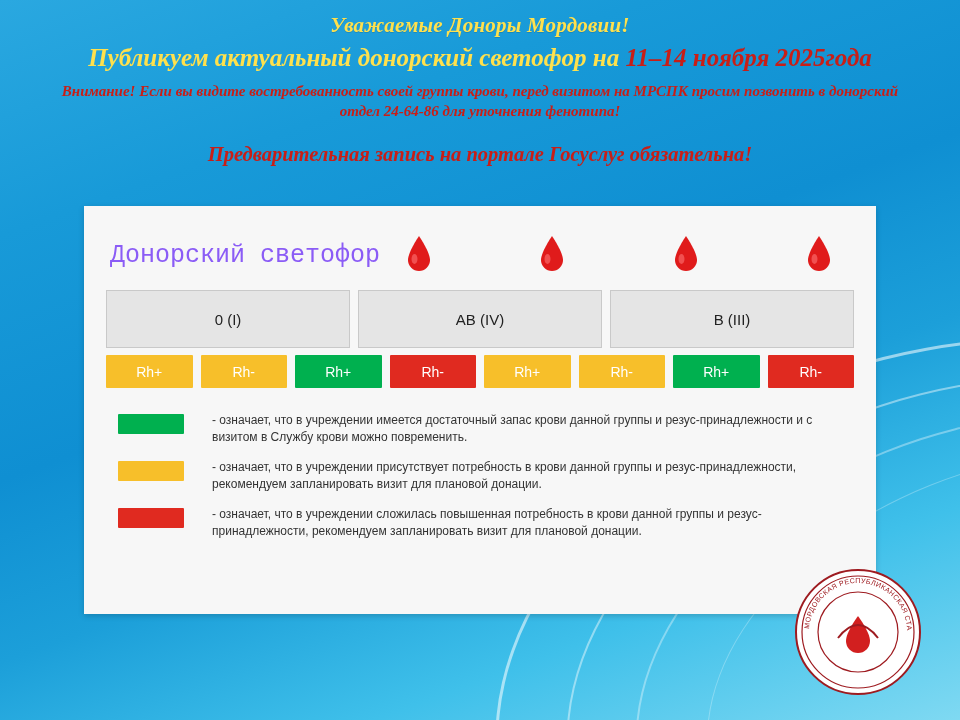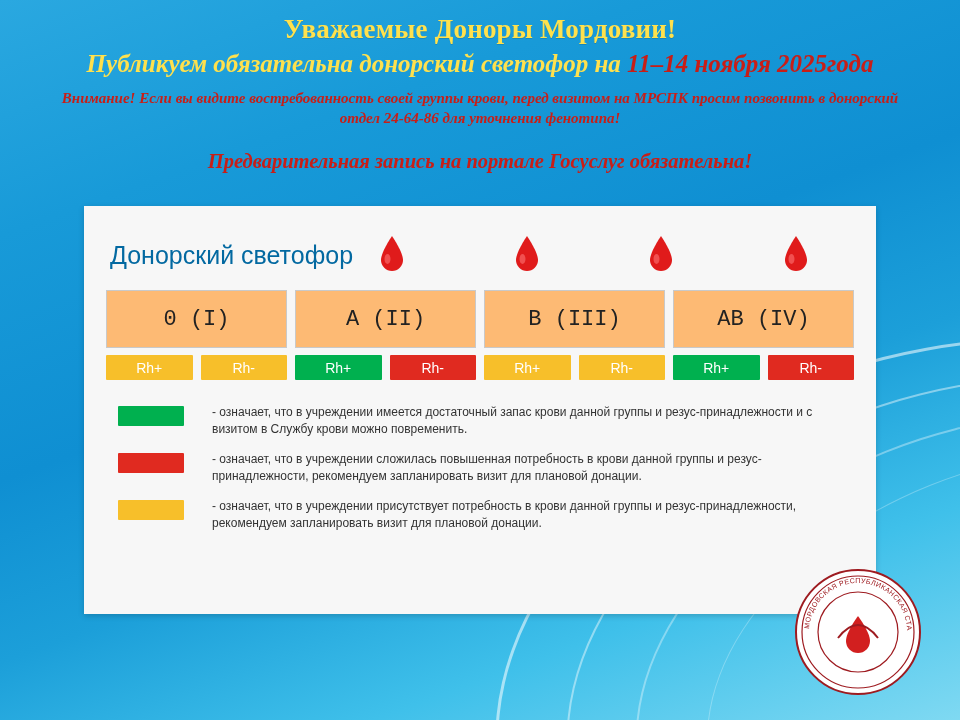--- a/index.html
+++ b/index.html
@@ -35,21 +35,22 @@
   .header {
     position: relative;
     z-index: 3;
     text-align: center;
     padding: 14px 14px 0 14px;
     font-family: "Liberation Serif", serif;
   }
   .title-line-1 {
     color: #ffe14d;
     font-weight: bold;
-    font-size: 27px;
+    font-style: italic;
+    font-size: 21px;
     letter-spacing: .2px;
     line-height: 1.12;
     text-shadow: 0 1px 0 rgba(0,0,0,.12);
   }
   .title-line-2 {
     margin-top: 6px;
     font-weight: bold;
     font-style: italic;
     font-size: 25px;
     line-height: 1.15;
@@ -93,23 +94,23 @@
     position: relative;
     height: 100%;
     box-sizing: border-box;
   }
   .card-title-row {
     display: flex;
     align-items: center;
     height: 62px;
   }
   .card-title {
-    color: #0369a1;
+    color: #8b5cf6;
     font-size: 25px;
-    font-family: Liberation Sans, sans-serif;
+    font-family: Liberation Mono, monospace;
     white-space: nowrap;
     padding-left: 4px;
   }
   .drops {
     display: flex;
     align-items: center;
     margin-left: 26px;
     width: 430px;
     justify-content: space-between;
     padding-right: 22px;
@@ -121,43 +122,42 @@
   }
   .drop svg { display: block; }
 
   .groups-row {
     display: flex;
     gap: 8px;
     margin-top: 4px;
   }
   .group-cell {
     flex: 1;
-    background: #fdba74;
+    background: #e5e5e5;
     border: 1px solid #c9c9c9;
     height: 56px;
     display: flex;
     align-items: center;
     justify-content: center;
-    font-size: 22px;
+    font-size: 15px;
     color: #222;
-    font-family: Liberation Mono, monospace;
   }
   .rh-row {
     display: flex;
     gap: 8px;
     margin-top: 7px;
   }
   .rh-pair {
     flex: 1;
     display: flex;
     gap: 8px;
   }
   .rh-cell {
     flex: 1;
-    height: 25px;
+    height: 33px;
     display: flex;
     align-items: center;
     justify-content: center;
     font-size: 14px;
     color: #ffffff;
     border-radius: 1px;
   }
   .c-green  { background: #00b04f; }
   .c-yellow { background: #f7bf2a; }
   .c-red    { background: #e02a20; }
@@ -201,21 +201,21 @@
 <div class="slide">
 
   <div class="swoosh sw1"></div>
   <div class="swoosh sw2"></div>
   <div class="swoosh sw3"></div>
   <div class="swoosh sw4"></div>
 
   <div class="header">
     <div class="title-line-1">Уважаемые Доноры Мордовии!</div>
     <div class="title-line-2">
-      <span>Публикуем обязательна донорский светофор на </span><span class="dates">11–14 ноября 2025года</span>
+      <span>Публикуем актуальный донорский светофор на </span><span class="dates">11–14 ноября 2025года</span>
     </div>
     <div class="attention">
       <span class="red-word">Внимание!</span><span> Если вы видите востребованность своей группы крови, перед визитом на МРСПК просим позвонить в донорский отдел 24-64-86 для уточнения фенотипа!</span>
     </div>
     <div class="attention-3">Предварительная запись на портале Госуслуг обязательна!</div>
   </div>
 
   <div class="card">
     <div class="card-inner">
 
@@ -244,23 +244,22 @@
             <svg width="26" height="40" viewBox="0 0 26 40">
                 <path d="M13 1 C13 1 2 17 2 25 a11 11 0 0 0 22 0 C24 17 13 1 13 1 Z" fill="#e01b1b"></path>
                 <ellipse cx="8.5" cy="24" rx="3" ry="5" fill="#ff7b7b" opacity=".55"></ellipse>
               </svg>
           </span>
         </div>
       </div>
 
       <div class="groups-row">
         <div class="group-cell">0 (I)</div>
-        <div class="group-cell">A (II)</div>
+        <div class="group-cell">AB (IV)</div>
         <div class="group-cell">B (III)</div>
-        <div class="group-cell">AB (IV)</div>
       </div>
 
       <div class="rh-row">
         <div class="rh-pair">
           <div class="rh-cell c-yellow">Rh+</div>
           <div class="rh-cell c-yellow">Rh-</div>
         </div>
         <div class="rh-pair">
           <div class="rh-cell c-green">Rh+</div>
           <div class="rh-cell c-red">Rh-</div>
@@ -274,26 +273,26 @@
           <div class="rh-cell c-red">Rh-</div>
         </div>
       </div>
 
       <div class="legend">
         <div class="legend-row">
           <div class="legend-swatch c-green"></div>
           <div class="legend-text">- означает, что в учреждении имеется достаточный запас крови данной группы и резус-принадлежности и с визитом в Службу крови можно повременить.</div>
         </div>
         <div class="legend-row">
+          <div class="legend-swatch c-yellow"></div>
+          <div class="legend-text">- означает, что в учреждении присутствует потребность в крови данной группы и резус-принадлежности, рекомендуем запланировать визит для плановой донации.</div>
+        </div>
+        <div class="legend-row">
           <div class="legend-swatch c-red"></div>
           <div class="legend-text">- означает, что в учреждении сложилась повышенная потребность в крови данной группы и резус-принадлежности, рекомендуем запланировать визит для плановой донации.</div>
-        </div>
-        <div class="legend-row">
-          <div class="legend-swatch c-yellow"></div>
-          <div class="legend-text">- означает, что в учреждении присутствует потребность в крови данной группы и резус-принадлежности, рекомендуем запланировать визит для плановой донации.</div>
         </div>
       </div>
 
     </div>
   </div>
 
   <div class="stamp">
     <svg width="128" height="128" viewBox="0 0 128 128">
       <circle cx="64" cy="64" r="62" fill="#ffffff" stroke="#9e1b20" stroke-width="2"></circle>
       <circle cx="64" cy="64" r="56" fill="none" stroke="#9e1b20" stroke-width="1.2"></circle>

